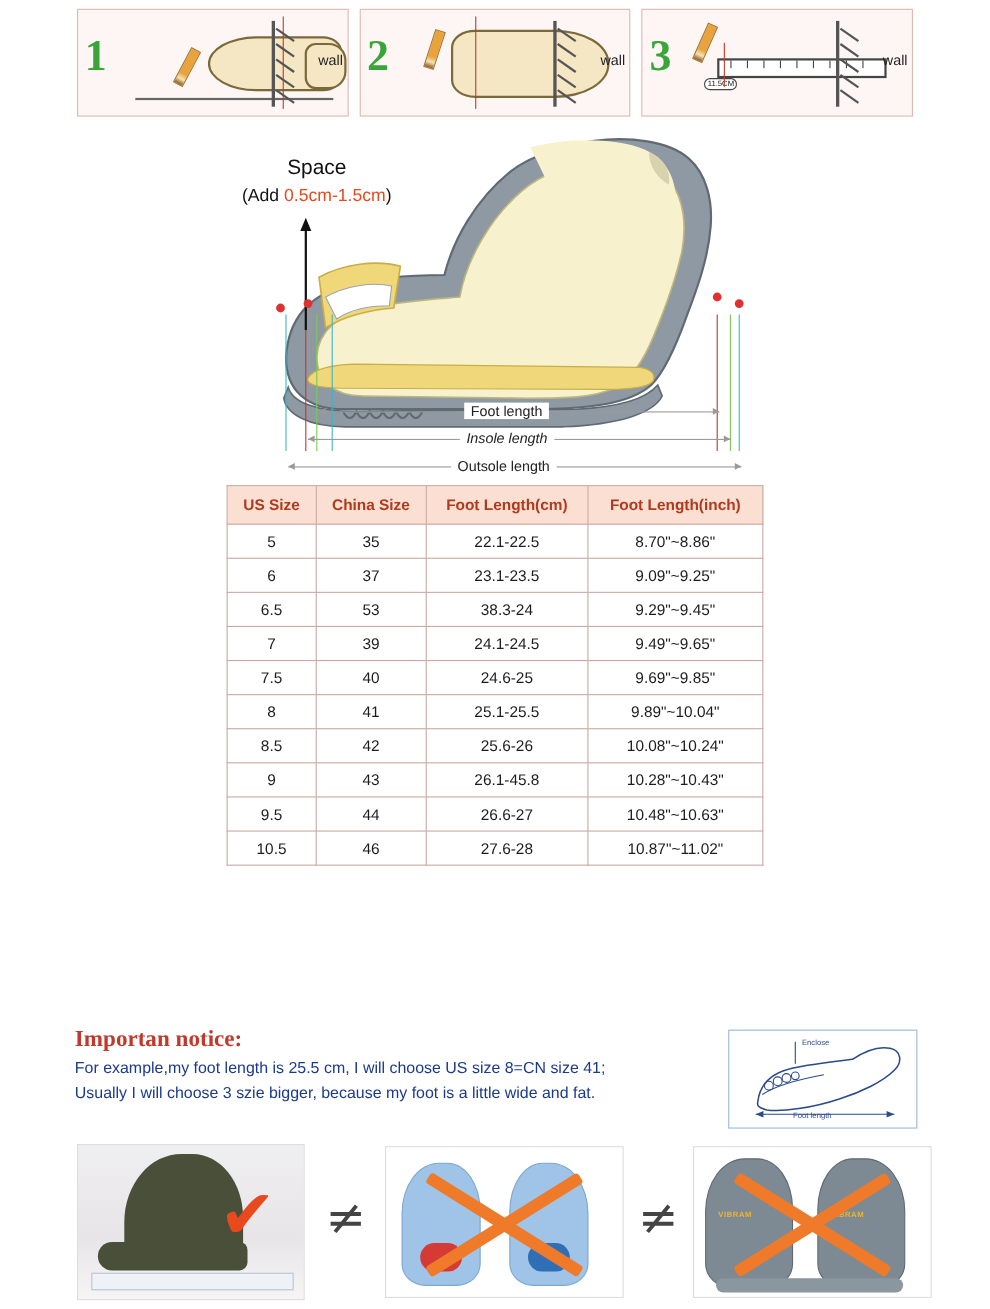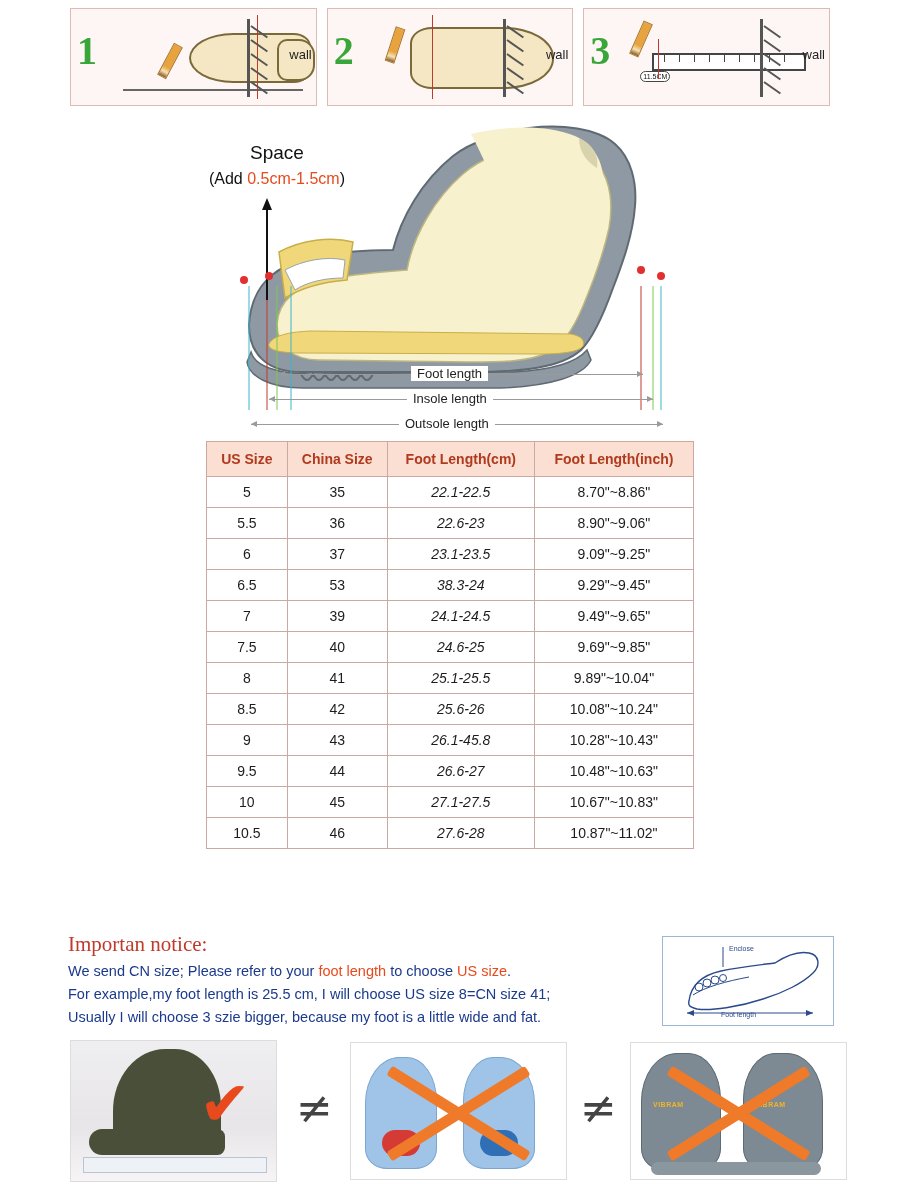--- a/index.html
+++ b/index.html
@@ -102,21 +102,21 @@
     font-size: 7px;
     padding: 1px 2px;
     border-radius: 9px;
     color: #111;
   }
 
   
   .hero {
     position: absolute;
     top: 110px;
-    left: 1px;
+    left: 12px;
     width: 880px;
     height: 325px;
   }
   .space-label {
     position: absolute;
     left: 196px;
     top: 32px;
     font-size: 19px;
     color: #111;
     width: 160px;
@@ -180,34 +180,34 @@
   }
   .size-table thead th {
     background: #fbdfd2;
     color: #b03a1e;
     font-weight: bold;
     font-size: 14px;
     padding: 9px 2px;
   }
   .size-table td:nth-child(1) { width: 80px; }
   .size-table td:nth-child(2) { width: 100px; }
-  .size-table td:nth-child(3) { width: 148px; font-style: italic; }
+  .size-table td:nth-child(3) { width: 148px; }
   .size-table td:nth-child(4) { width: 160px; }
 
   
   .notice {
     position: absolute;
     left: 68px;
     top: 932px;
     width: 600px;
   }
   .notice h2 {
     margin: 0 0 4px 0;
     font-size: 21px;
-    font-weight: normal;
+    font-weight: bold;
     color: #c0392b;
     font-family: "Liberation Serif", serif;
   }
   .notice p {
     margin: 2px 0;
     font-size: 14.5px;
     color: #1b3a8c;
     line-height: 1.45;
   }
   .notice .orange { color: #e8491d; }
@@ -474,21 +474,21 @@
     <circle cx="243" cy="170" r="4" fill="#e03030"></circle>
     <circle cx="268" cy="166" r="4" fill="#e03030"></circle>
     <circle cx="640" cy="160" r="4" fill="#e03030"></circle>
     <circle cx="660" cy="166" r="4" fill="#e03030"></circle>
   </svg>
 
   <div class="dimline" style="left:278px;top:264px;width:364px;"></div>
   <div class="measure-text" style="left:410px;top:256px;">Foot length</div>
 
   <div class="dimline" style="left:268px;top:289px;width:384px;"></div>
-  <div class="measure-text" style="left:406px;top:281px;">Insole length</div>
+  <div class="measure-text" style="left:406px;top:281px;font-style:italic;">Insole length</div>
 
   <div class="dimline" style="left:250px;top:314px;width:412px;"></div>
   <div class="measure-text" style="left:398px;top:306px;">Outsole length</div>
 </div>
 
 <table class="size-table">
   <thead>
     <tr>
       <th>US Size</th>
       <th>China Size</th>
@@ -497,26 +497,20 @@
     </tr>
   </thead>
   <tbody id="size-rows">
       <tr>
         <td>5</td>
         <td>35</td>
         <td>22.1-22.5</td>
         <td>8.70"~8.86"</td>
       </tr>
       <tr>
-        <td>5.5</td>
-        <td>36</td>
-        <td>22.6-23</td>
-        <td>8.90"~9.06"</td>
-      </tr>
-      <tr>
         <td>6</td>
         <td>37</td>
         <td>23.1-23.5</td>
         <td>9.09"~9.25"</td>
       </tr>
       <tr>
         <td>6.5</td>
         <td>53</td>
         <td>38.3-24</td>
         <td>9.29"~9.45"</td>
@@ -551,37 +545,30 @@
         <td>26.1-45.8</td>
         <td>10.28"~10.43"</td>
       </tr>
       <tr>
         <td>9.5</td>
         <td>44</td>
         <td>26.6-27</td>
         <td>10.48"~10.63"</td>
       </tr>
       <tr>
-        <td>10</td>
-        <td>45</td>
-        <td>27.1-27.5</td>
-        <td>10.67"~10.83"</td>
-      </tr>
-      <tr>
         <td>10.5</td>
         <td>46</td>
         <td>27.6-28</td>
         <td>10.87"~11.02"</td>
       </tr>
     </tbody>
 </table>
 
 <div class="notice">
   <h2>Importan notice:</h2>
-  <p><span>We send CN size; Please refer to your </span><span class="orange">foot length</span><span> to choose </span><span class="orange">US size</span><span>.</span></p>
   <p>For example,my foot length is 25.5 cm, I will choose US size 8=CN size 41;</p>
   <p>Usually I will choose 3 szie bigger, because my foot is a little wide and fat.</p>
 </div>
 
 <div class="mini-foot">
   <svg width="168" height="86">
     <path d="M26,64 C28,48 40,38 58,34 C76,30 96,28 112,26 C124,18 136,14 146,16
              C156,18 158,28 150,36 C140,46 120,56 100,62 C76,70 48,74 34,72 C26,70 25,68 26,64 Z" fill="#ffffff" stroke="#2a4a8c" stroke-width="1.4"></path>
     <path d="M30,58 C42,50 64,44 86,40" fill="none" stroke="#2a4a8c" stroke-width="1"></path>
     <circle cx="36" cy="50" r="4" fill="none" stroke="#2a4a8c" stroke-width="1"></circle>

